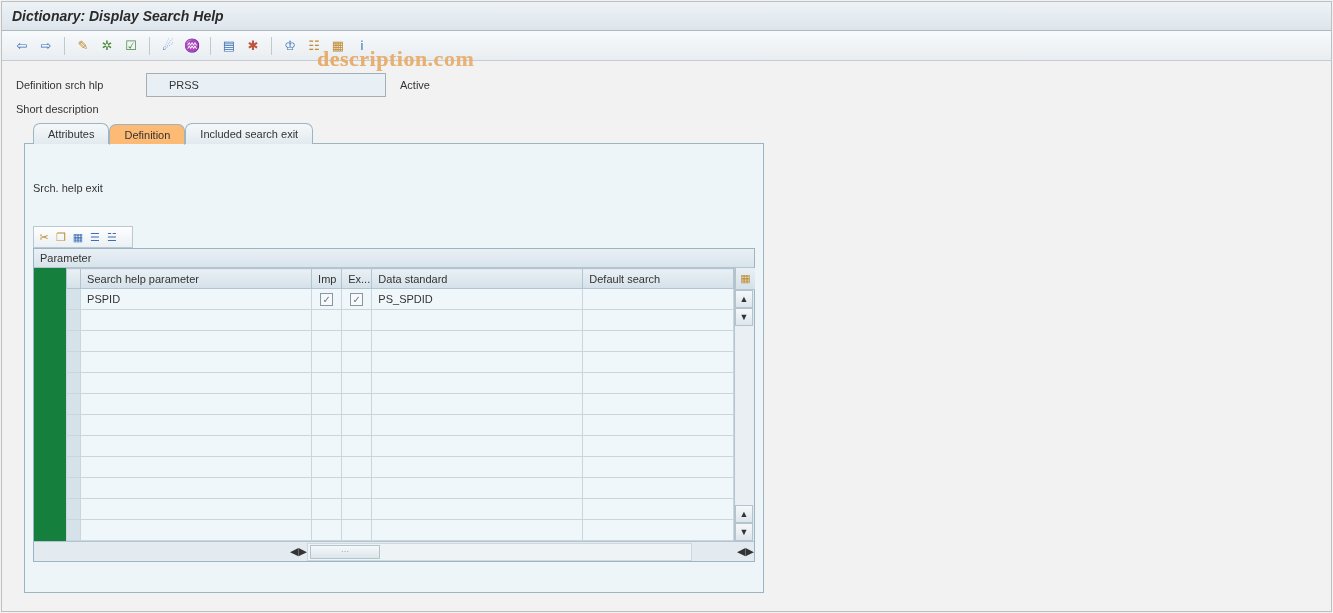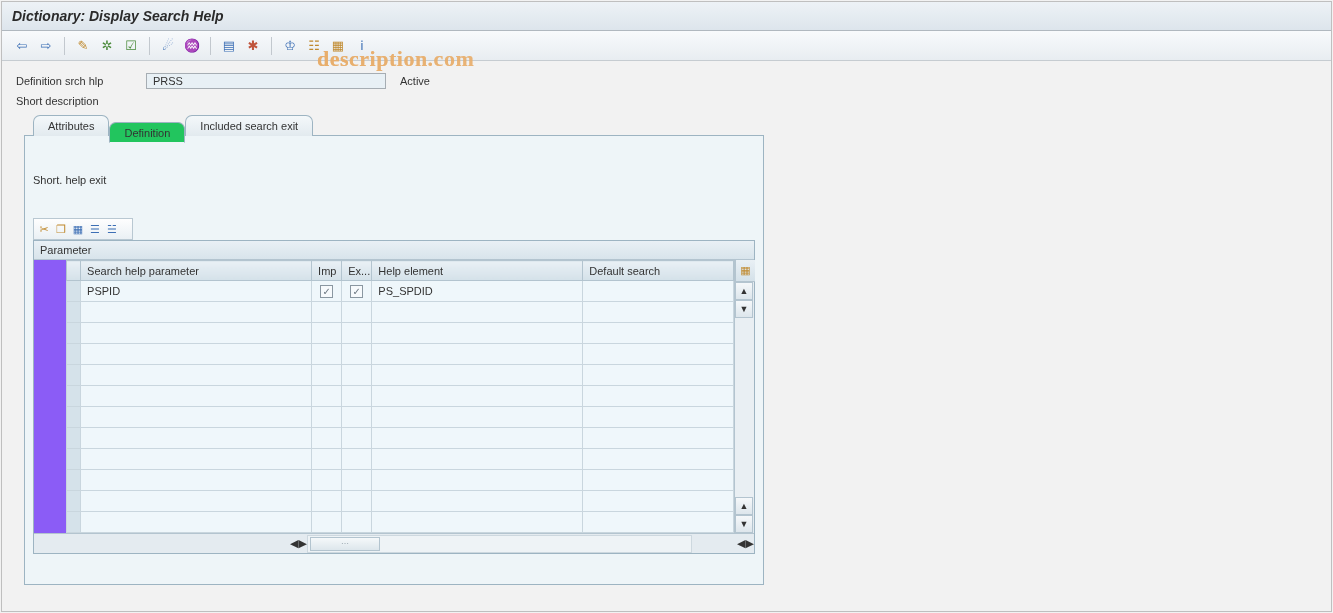--- a/index.html
+++ b/index.html
@@ -63,22 +63,22 @@
     align-items: center;
     margin-bottom: 4px;
   }
   .field-label {
     width: 130px;
     padding: 2px 0;
   }
   .field-input {
     border: 1px solid #a6adb3;
     background: #fefefe;
-    padding: 2px 6px;
-    height: 16px;
+    padding: 2px 22px;
+    height: 24px;
     font-size: 11px;
     font-family: Arial, sans-serif;
     color: #333;
   }
   .field-input.ro { background: #e8f0f5; }
   .status-text {
     margin-left: 14px;
     padding: 2px 0;
   }
   .tabs-area {
@@ -106,25 +106,25 @@
     margin-right: 0px;
     border-top-left-radius: 7px;
     border-top-right-radius: 7px;
     font-size: 11px;
     cursor: pointer;
     position: relative;
     top: 0;
     height: 21px;
   }
   .tab.active {
-    background: #22c55e;
+    background: #fdba74;
     font-weight: normal;
     z-index: 2;
     border-bottom: 1px solid #eef5f8;
-    top: 7px;
+    top: 1px;
   }
   .tab-content {
     padding: 10px 8px;
   }
   .inner-toolbar {
     margin-top: 30px;
     border: 1px solid #b9c8d2;
     background: linear-gradient(#fefefe, #eaf0f4);
     width: 100px;
     height: 22px;
@@ -137,21 +137,21 @@
     width: 16px; height: 16px;
     display: inline-flex;
     align-items: center; justify-content: center;
     font-size: 11px;
     cursor: pointer;
   }
   .table-box {
     border: 1px solid #9db4c2;
     margin-top: 0px;
     width: 722px;
-    background: #8b5cf6;
+    background: #15803d;
   }
   .table-title {
     padding: 3px 6px;
     font-size: 11px;
     background: linear-gradient(#e9f0f5, #d8e4eb);
     border-bottom: 1px solid #b3c4cf;
   }
   .grid-wrap {
     position: relative;
     display: flex;
@@ -322,42 +322,42 @@
 
     <div class="tabs-area">
       <div class="tabstrip" id="tabstrip">
           <div class="tab">Attributes</div>
           <div class="tab active">Definition</div>
           <div class="tab">Included search exit</div>
         </div>
 
       <div class="tab-content">
         <div class="field-row">
-          <div class="field-label" style="width:110px">Short. help exit</div>
+          <div class="field-label" style="width:110px">Srch. help exit</div>
         </div>
 
         <div class="inner-toolbar" id="inner-toolbar">
             <div class="itb-btn" style="color: rgb(192, 138, 47);">✂</div>
             <div class="itb-btn" style="color: rgb(192, 138, 47);">❐</div>
             <div class="itb-btn" style="color: rgb(61, 111, 181);">▦</div>
             <div class="itb-btn" style="color: rgb(61, 111, 181);">☰</div>
             <div class="itb-btn" style="color: rgb(61, 111, 181);">☱</div>
           </div>
 
         <div class="table-box">
           <div class="table-title">Parameter</div>
           <div class="grid-wrap">
             <table class="grid" id="param-grid">
                 <thead>
                   <tr>
                     <th class="sel-h"></th>
                     <th style="width: 230px;">Search help parameter</th>
                     <th style="width: 30px;">Imp</th>
                     <th style="width: 30px;">Ex...</th>
-                    <th style="width: 210px;">Help element</th>
+                    <th style="width: 210px;">Data standard</th>
                     <th style="width: 150px;">Default search</th>
                   </tr>
                 </thead>
                 <tbody>
                   <tr>
                     <td class="sel"></td>
                     <td>PSPID</td>
                     <td style="text-align: center;"><span class="chk">✓</span></td>
                     <td style="text-align: center;"><span class="chk">✓</span></td>
                     <td>PS_SPDID</td>

